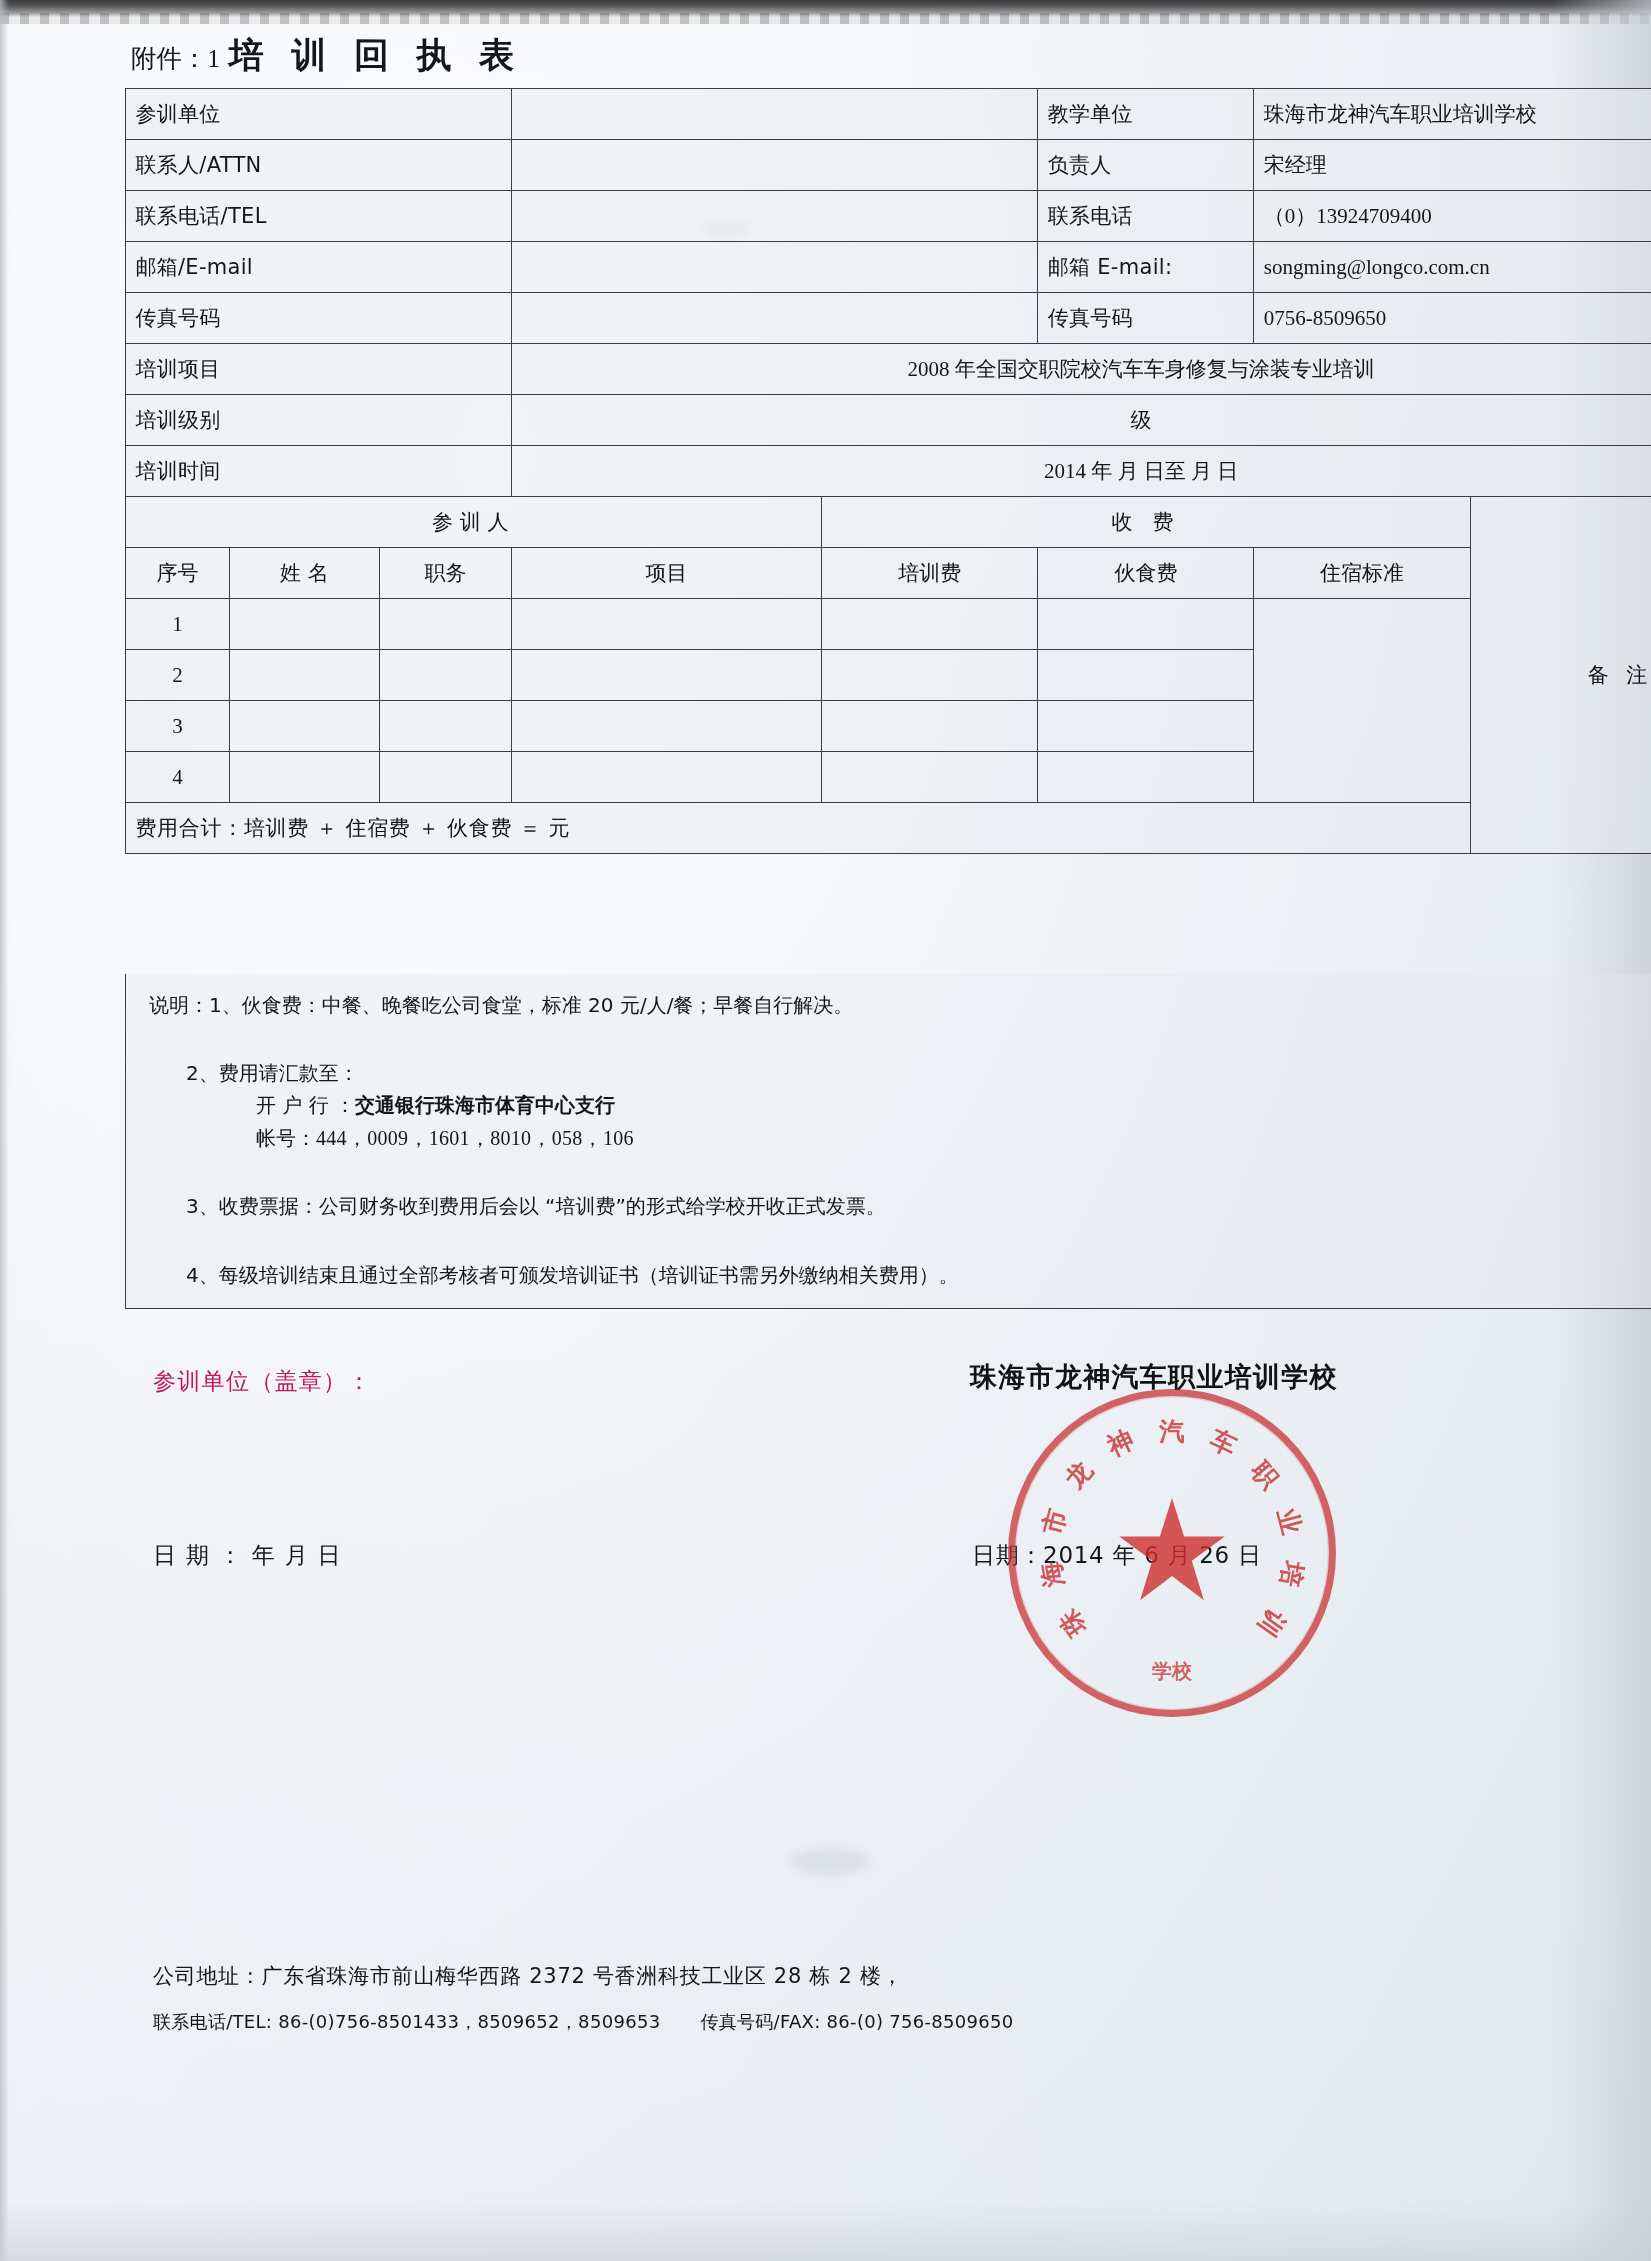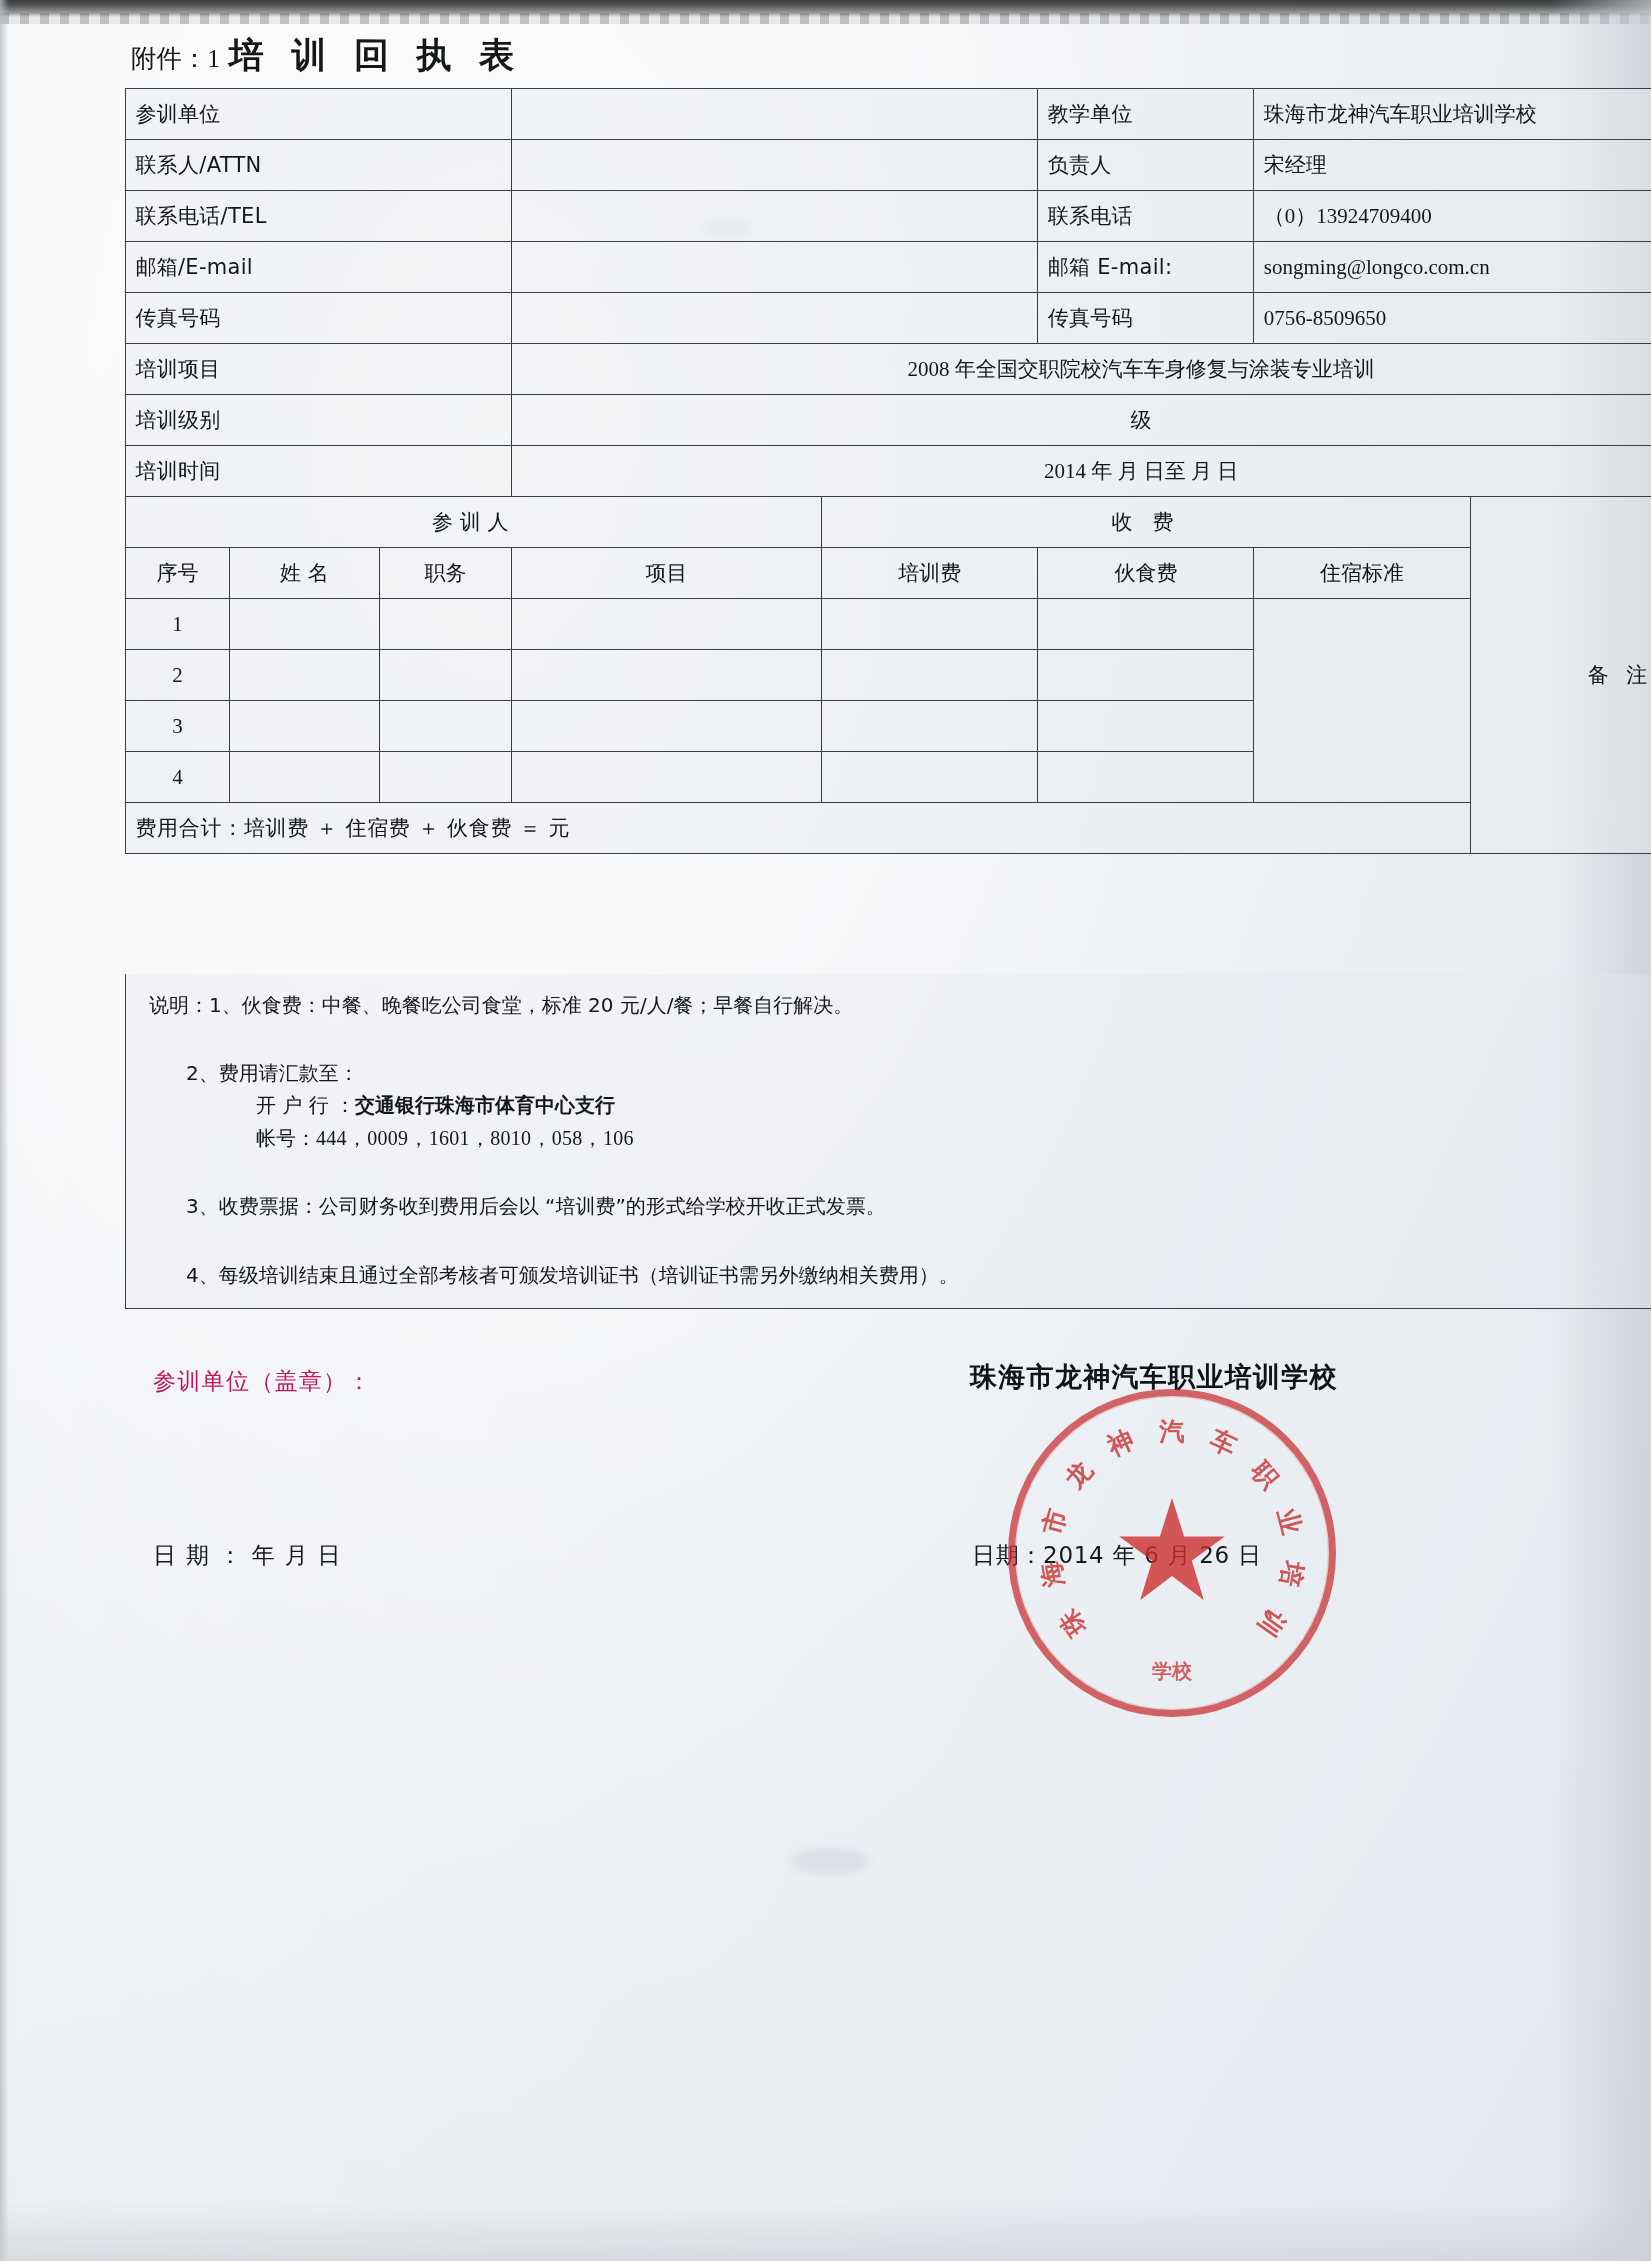--- a/index.html
+++ b/index.html
@@ -408,14 +408,20 @@
         <span style="transform: rotate(0deg) translate(0px, -121px) rotate(0deg) translate(-50%, -50%);">汽</span>
         <span style="transform: rotate(25deg) translate(0px, -121px) rotate(0deg) translate(-50%, -50%);">车</span>
         <span style="transform: rotate(50deg) translate(0px, -121px) rotate(0deg) translate(-50%, -50%);">职</span>
         <span style="transform: rotate(75deg) translate(0px, -121px) rotate(0deg) translate(-50%, -50%);">业</span>
         <span style="transform: rotate(100deg) translate(0px, -121px) rotate(0deg) translate(-50%, -50%);">培</span>
         <span style="transform: rotate(125deg) translate(0px, -121px) rotate(0deg) translate(-50%, -50%);">训</span>
       </div>
     <div class="bottom-text">学校</div>
   </div>
 
+  <div class="footer">
+    <div class="f1">公司地址：广东省珠海市前山梅华西路 2372 号香洲科技工业区 28 栋 2 楼，</div>
+    <div class="f2">
+      <span>联系电话/TEL: 86-(0)756-8501433，8509652，8509653</span><span class="gap"></span><span>传真号码/FAX: 86-(0) 756-8509650</span>
+    </div>
+  </div>
 </div>
 
 
 </body></html>

